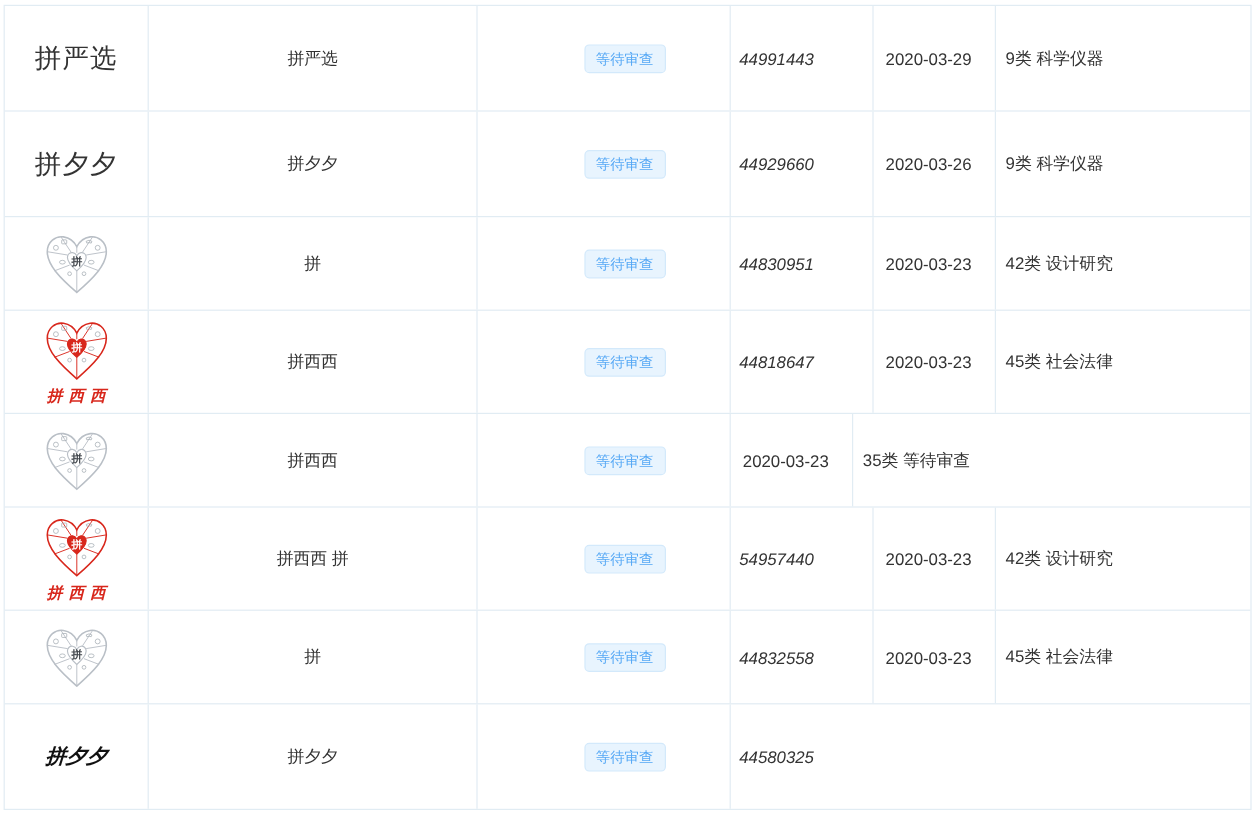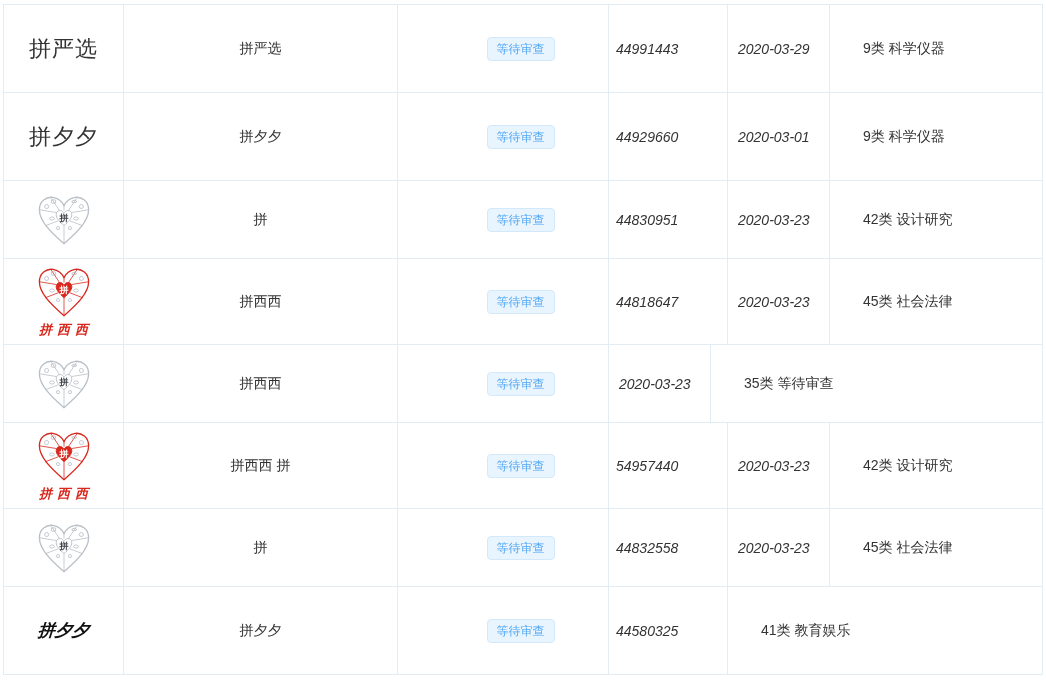--- a/index.html
+++ b/index.html
@@ -15,26 +15,26 @@
   body{margin:0;background:#fff;font-family:"Liberation Sans","DejaVu Sans",sans-serif;color:var(--text);}
   .page{position:relative;width:1046px;height:680px;background:#fff;overflow:hidden;}
   .table{position:absolute;left:3px;top:4px;width:1040px;border:1px solid var(--border);background:#fff;}
   .row{display:flex;border-bottom:1px solid var(--border);}
   .row:last-child{border-bottom:none;}
   .row.h-text{height:88px;}
   .row.h-text2{height:87px;}
   .row.h-red{height:86px;}
   .row.h-grey{height:78px;}
   .cell{display:flex;align-items:center;border-right:1px solid var(--border);font-size:14px;color:var(--text);overflow:hidden;}
-  .cell:last-child{border-right:none;margin-left:25px;}
+  .cell:last-child{border-right:none;}
   .c-logo{width:120px;justify-content:center;}
   .c-name{width:274px;justify-content:center;}
   .c-status{width:211px;justify-content:center;}
   .c-appno{width:119px;padding-left:7px;font-style:italic;}
-  .c-date{width:102px;padding-left:10px;font-style:italic;}
+  .c-date{width:102px;padding-left:10px;}
   .c-category{flex:1;padding-left:8px;}
   .badge{display:inline-block;background:var(--badge-bg);color:var(--badge-text);border:1px solid var(--badge-border);border-radius:4px;font-size:12px;line-height:14px;padding:4px 9px;white-space:nowrap;cursor:pointer;margin-left:35px;}
   .logo-text{font-size:22px;color:#333;letter-spacing:1px;white-space:nowrap;}
   .logo-text.heavy{font-size:17px;font-weight:bold;font-style:italic;color:#111;letter-spacing:0;transform:skewX(-4deg);}
   .heart-logo{display:flex;flex-direction:column;align-items:center;}
   .logo-caption{font-family:"Liberation Serif","DejaVu Serif",serif;font-weight:bold;font-style:italic;font-size:13px;color:var(--heart-red);letter-spacing:5px;text-indent:5px;margin-top:1px;white-space:nowrap;}
 </style>
 </head>
 <body>
 
@@ -55,21 +55,21 @@
 
   <div class="row h-text">
     <div class="cell c-logo">
           <div class="logo-text">拼夕夕</div>
         </div>
     <div class="cell c-name">拼夕夕</div>
     <div class="cell c-status">
       <span class="badge">等待审查</span>
     </div>
     <div class="cell c-appno">44929660</div>
-    <div class="cell c-date">2020-03-01</div>
+    <div class="cell c-date">2020-03-26</div>
     <div class="cell c-category">9类 科学仪器</div>
   </div>
 
   <div class="row h-grey">
     <div class="cell c-logo">
           <div class="heart-logo">
             <svg width="60" height="56" viewBox="0 0 100 93">
               <path d="M50 86 C27 66 9 48 9 29.5 C9 15.5 20.5 7.2 31.5 8.8 C40.5 10.1 47 16.5 50 22.5 C53 16.5 59.5 10.1 68.5 8.8 C79.5 7.2 91 15.5 91 29.5 C91 48 73 66 50 86 Z" fill="none" stroke="#b9bfc6" stroke-width="2.2"></path>
               <g stroke="#b9bfc6" stroke-width="1.3">
                 <line x1="50" y1="23" x2="50" y2="31"></line>
@@ -264,16 +264,15 @@
 
   <div class="row h-text2">
     <div class="cell c-logo">
           <div class="logo-text heavy">拼夕夕</div>
         </div>
     <div class="cell c-name">拼夕夕</div>
     <div class="cell c-status">
       <span class="badge">等待审查</span>
     </div>
     <div class="cell c-appno">44580325</div>
-    <div class="cell c-category">41类 教育娱乐</div>
   </div>
 </div>
 </div>
 
 </body></html>

